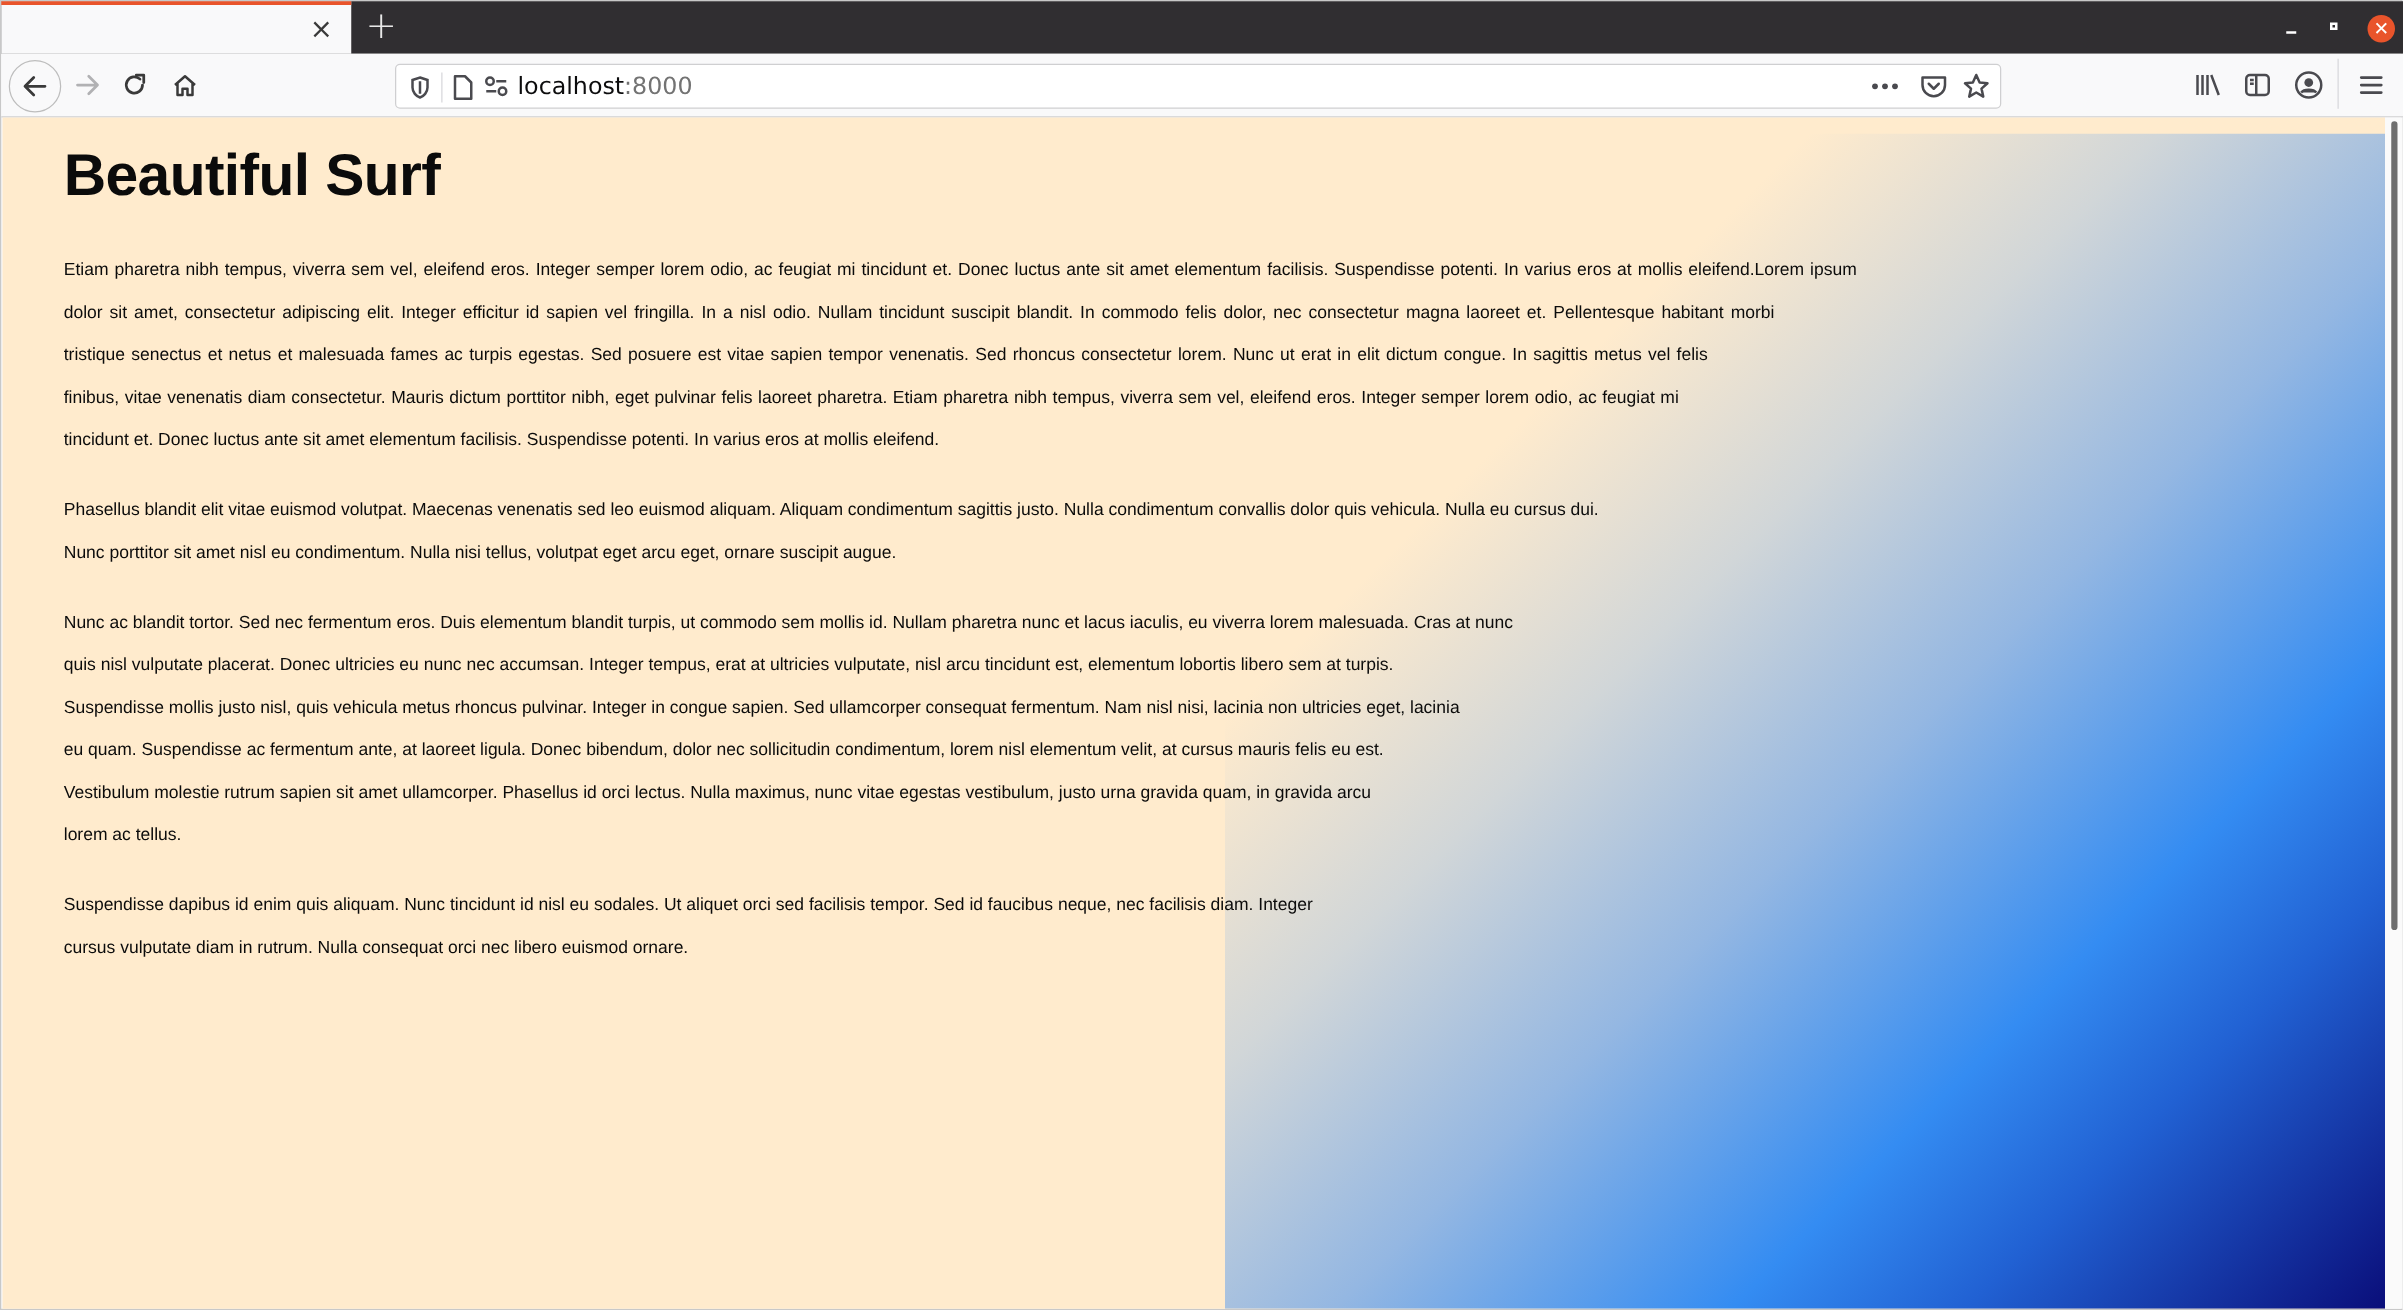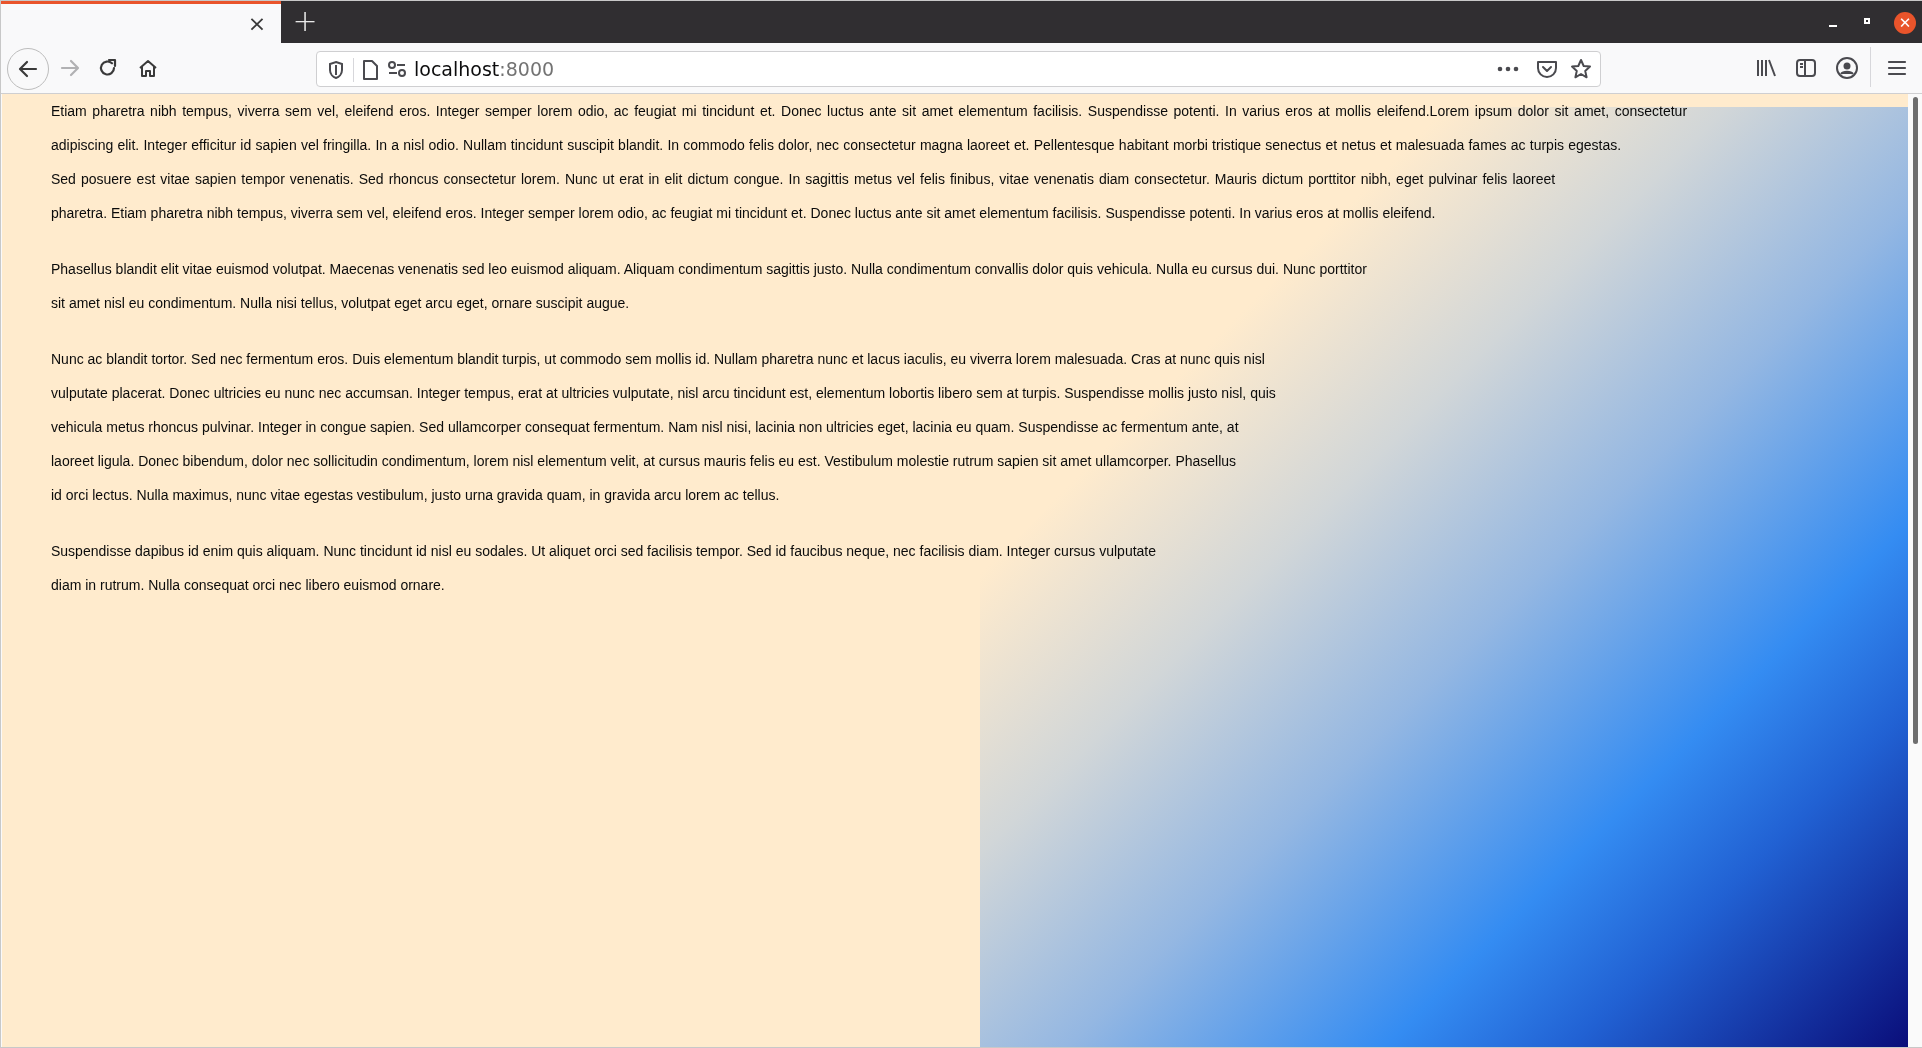--- a/index.html
+++ b/index.html
@@ -154,20 +154,21 @@
       <svg width="22" height="22" viewBox="0 0 22 22">
           <path d="M3 5h16M3 11h16M3 17h16" stroke="#4a4a4f" stroke-width="2.2" stroke-linecap="round"></path>
         </svg>
     </span>
   </div>
 
   <div class="viewport">
     <div class="surf"></div>
     <div class="page">
       <div class="shape"></div>
+      <h1>Beautiful Surf</h1>
       <p class="justify">Etiam pharetra nibh tempus, viverra sem vel, eleifend eros. Integer semper lorem odio, ac feugiat mi tincidunt et. Donec luctus ante sit amet elementum facilisis. Suspendisse potenti. In varius eros at mollis eleifend.Lorem ipsum dolor sit amet, consectetur adipiscing elit. Integer efficitur id sapien vel fringilla. In a nisl odio. Nullam tincidunt suscipit blandit. In commodo felis dolor, nec consectetur magna laoreet et. Pellentesque habitant morbi tristique senectus et netus et malesuada fames ac turpis egestas. Sed posuere est vitae sapien tempor venenatis. Sed rhoncus consectetur lorem. Nunc ut erat in elit dictum congue. In sagittis metus vel felis finibus, vitae venenatis diam consectetur. Mauris dictum porttitor nibh, eget pulvinar felis laoreet pharetra. Etiam pharetra nibh tempus, viverra sem vel, eleifend eros. Integer semper lorem odio, ac feugiat mi tincidunt et. Donec luctus ante sit amet elementum facilisis. Suspendisse potenti. In varius eros at mollis eleifend.</p>
       <p>Phasellus blandit elit vitae euismod volutpat. Maecenas venenatis sed leo euismod aliquam. Aliquam condimentum sagittis justo. Nulla condimentum convallis dolor quis vehicula. Nulla eu cursus dui. Nunc porttitor sit amet nisl eu condimentum. Nulla nisi tellus, volutpat eget arcu eget, ornare suscipit augue.</p>
       <p>Nunc ac blandit tortor. Sed nec fermentum eros. Duis elementum blandit turpis, ut commodo sem mollis id. Nullam pharetra nunc et lacus iaculis, eu viverra lorem malesuada. Cras at nunc quis nisl vulputate placerat. Donec ultricies eu nunc nec accumsan. Integer tempus, erat at ultricies vulputate, nisl arcu tincidunt est, elementum lobortis libero sem at turpis. Suspendisse mollis justo nisl, quis vehicula metus rhoncus pulvinar. Integer in congue sapien. Sed ullamcorper consequat fermentum. Nam nisl nisi, lacinia non ultricies eget, lacinia eu quam. Suspendisse ac fermentum ante, at laoreet ligula. Donec bibendum, dolor nec sollicitudin condimentum, lorem nisl elementum velit, at cursus mauris felis eu est. Vestibulum molestie rutrum sapien sit amet ullamcorper. Phasellus id orci lectus. Nulla maximus, nunc vitae egestas vestibulum, justo urna gravida quam, in gravida arcu lorem ac tellus.</p>
       <p>Suspendisse dapibus id enim quis aliquam. Nunc tincidunt id nisl eu sodales. Ut aliquet orci sed facilisis tempor. Sed id faucibus neque, nec facilisis diam. Integer cursus vulputate diam in rutrum. Nulla consequat orci nec libero euismod ornare.</p>
     </div>
   </div>
 
   <div class="scrollbar">
     <div class="scroll-thumb"></div>
   </div>

